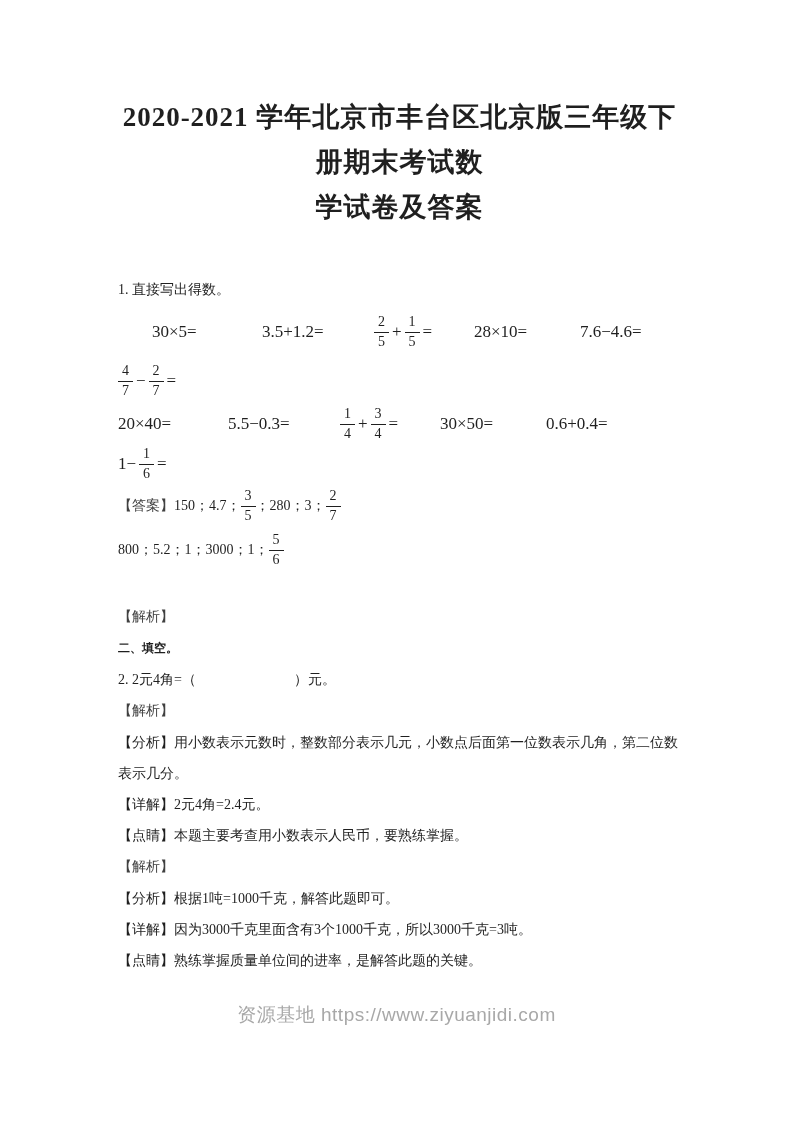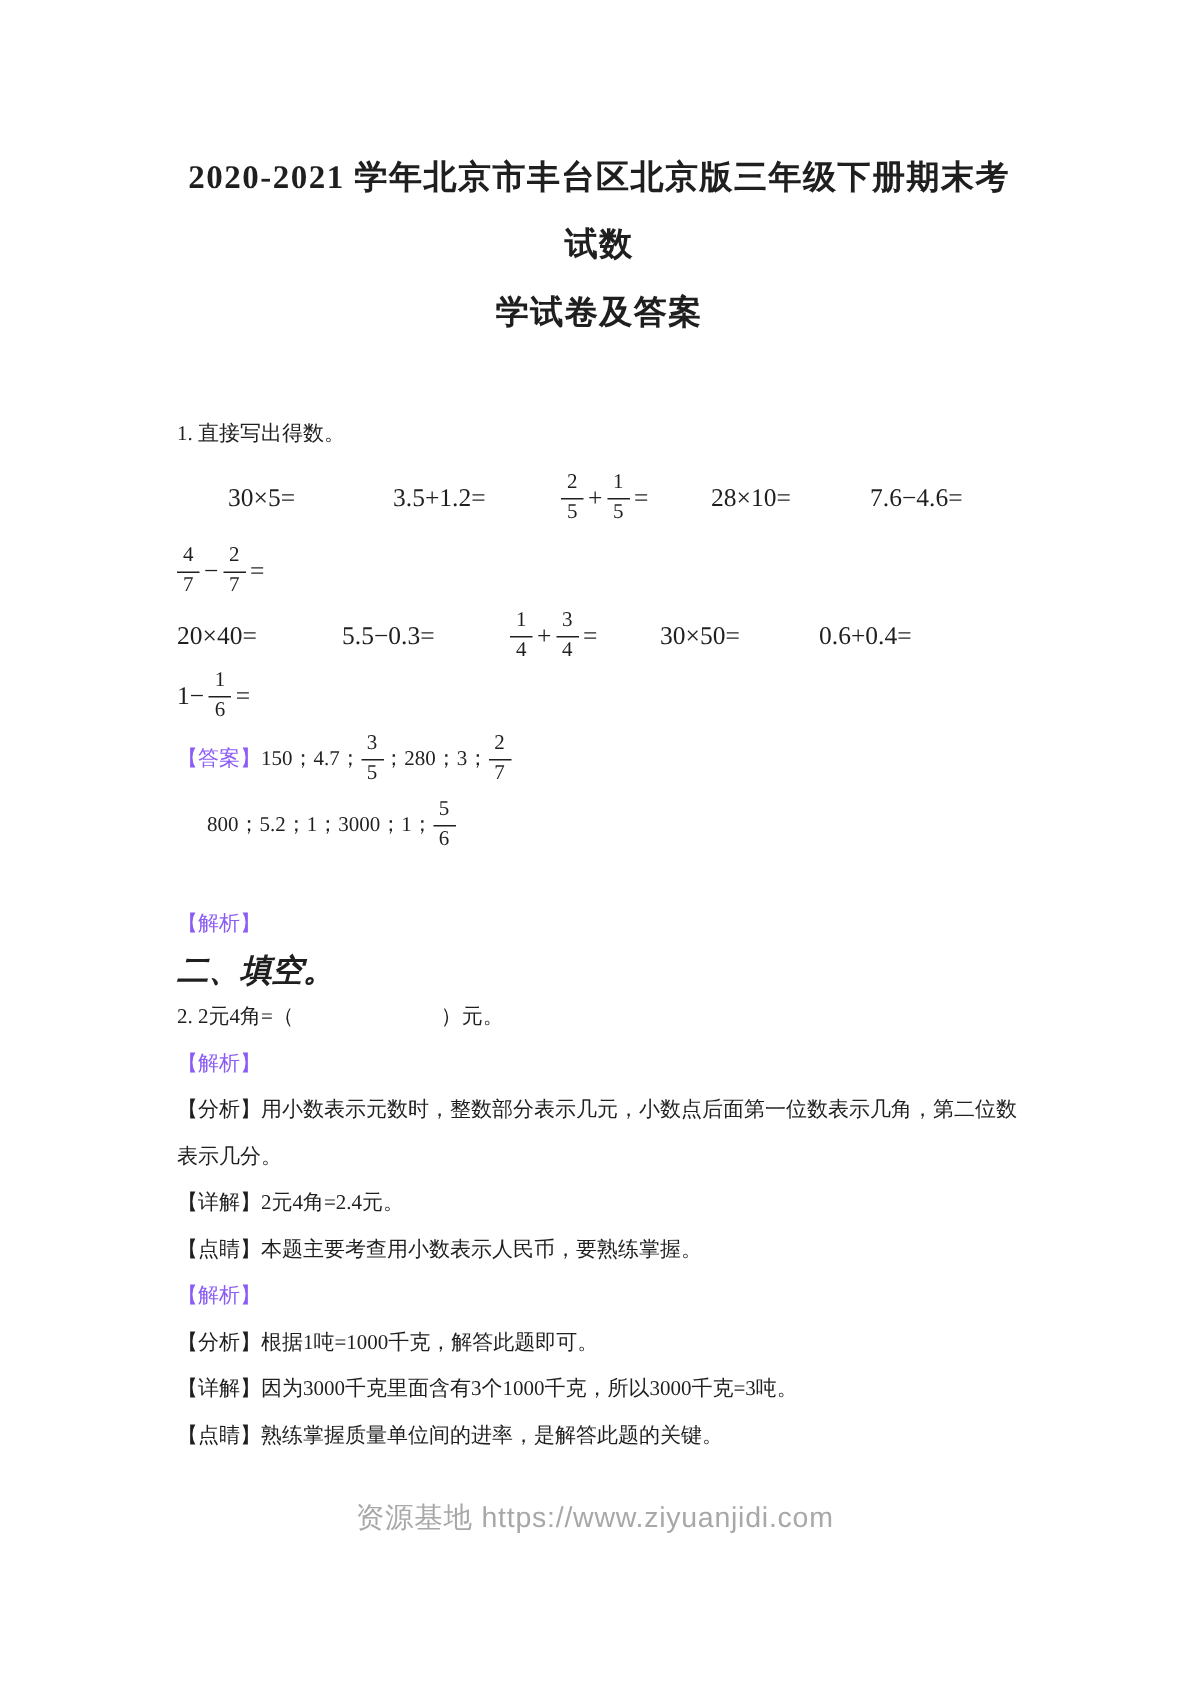--- a/index.html
+++ b/index.html
@@ -1,48 +1,48 @@
 <!DOCTYPE html>
 <html><head>
 <meta charset="utf-8">
 <style>
   * { margin:0; padding:0; box-sizing:border-box; }
   html,body { width:793px; height:1122px; background:#ffffff; overflow:hidden; }
   body { font-family:"Liberation Serif","DejaVu Serif",serif; color:#1f1f1f; }
 
   .content { padding:95px 112px 0 118px; }
 
-  .title { font-size:22px; font-weight:bold; text-align:center; line-height:45px; letter-spacing:1px; }
+  .title { font-size:27px; font-weight:bold; text-align:center; line-height:45px; letter-spacing:1px; }
 
   .doc-line { font-size:14px; line-height:31px; }
   .q-heading { margin-top:44px; }
 
   .expr-row { display:grid; grid-template-columns:110px 112px 100px 106px auto; align-items:center;
               font-size:17px; }
   .row-h1 { height:54px;margin-left:34px; }
   .row-h2 { height:44px; font-size:17px; display:flex; align-items:center; }
   .row-h3 { height:42px; }
   .row-h4 { height:38px; font-size:17px; display:flex; align-items:center; }
 
   .expr-frac { display:inline-flex; align-items:center; gap:3px; }
 
   .frac { display:inline-flex; flex-direction:column; align-items:center; vertical-align:middle;
           font-size:14px; line-height:1.35; font-family:"Liberation Serif","DejaVu Serif",serif; }
   .frac .num { border-bottom:1.3px solid #1f1f1f; padding:0 4px; }
   .frac .den { padding:0 4px; }
 
   .ans-line { display:flex; align-items:center; font-size:14px; }
   .ans-h1 { height:46px; }
-  .ans-h2 { height:42px;margin-left:20px; }
+  .ans-h2 { height:42px; }
 
-  .blue { color:#8b5cf6; }
+  .blue { color:#404040;font-family:Liberation Mono, monospace; }
 
   .mt30 { margin-top:30px; }
 
-  .sec-heading { font-weight:bold; font-size:21px;font-style:italic; }
+  .sec-heading { font-weight:bold; font-size:12px; }
 
   .footer { margin-top:26px; text-align:center;
             font-family:"Liberation Sans","DejaVu Sans",sans-serif;
             font-size:19px; color:#a8a8a8; letter-spacing:0.5px; }
 </style>
 </head>
 <body>
 
 <div class="content">
 

